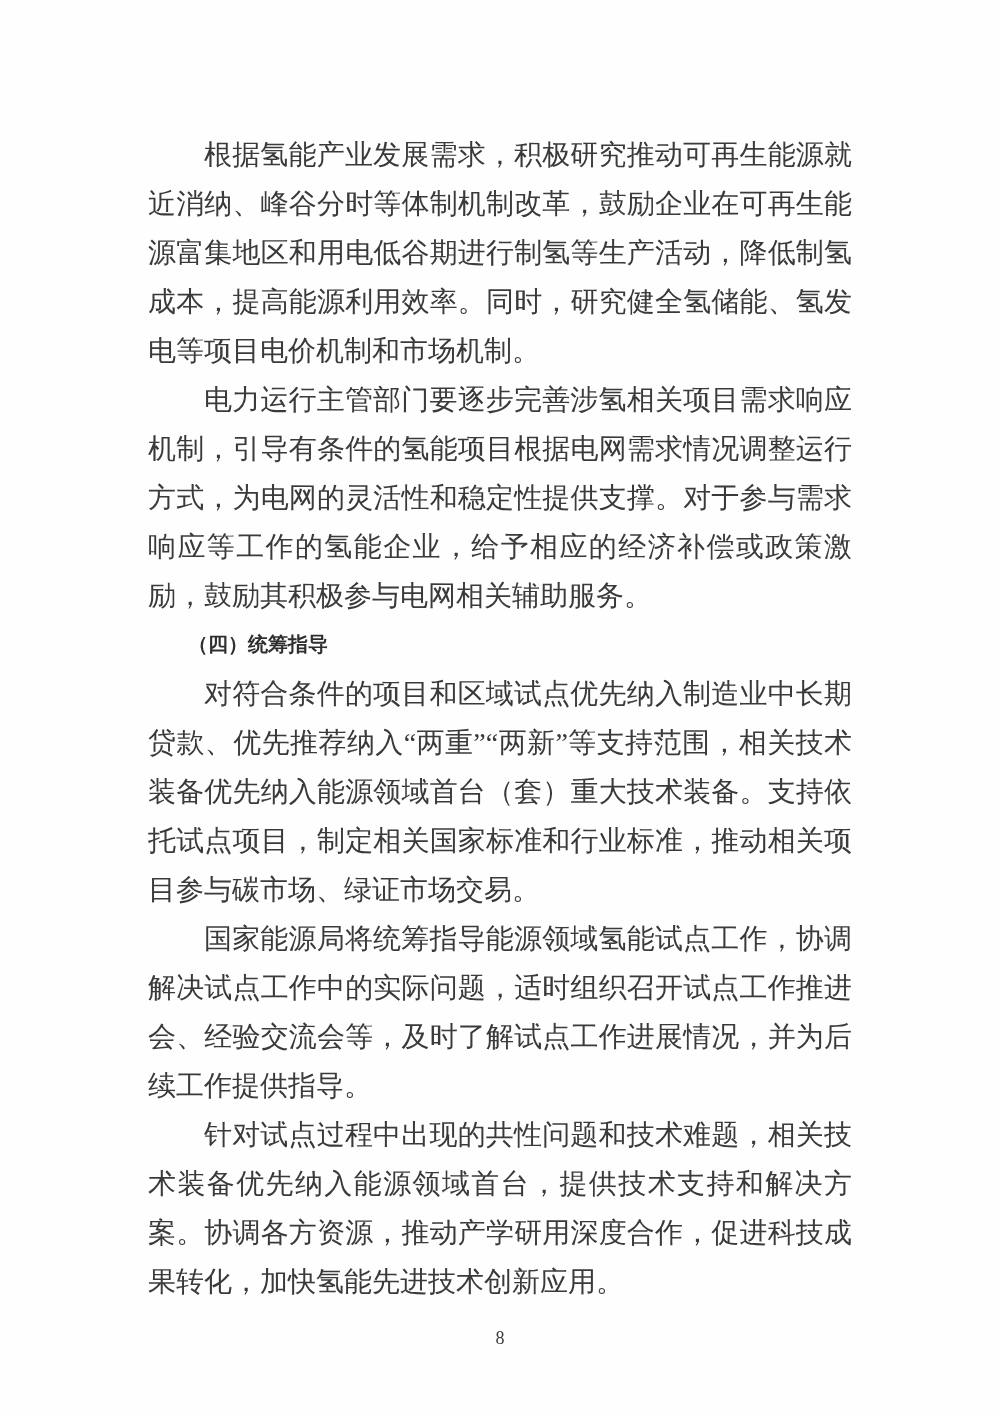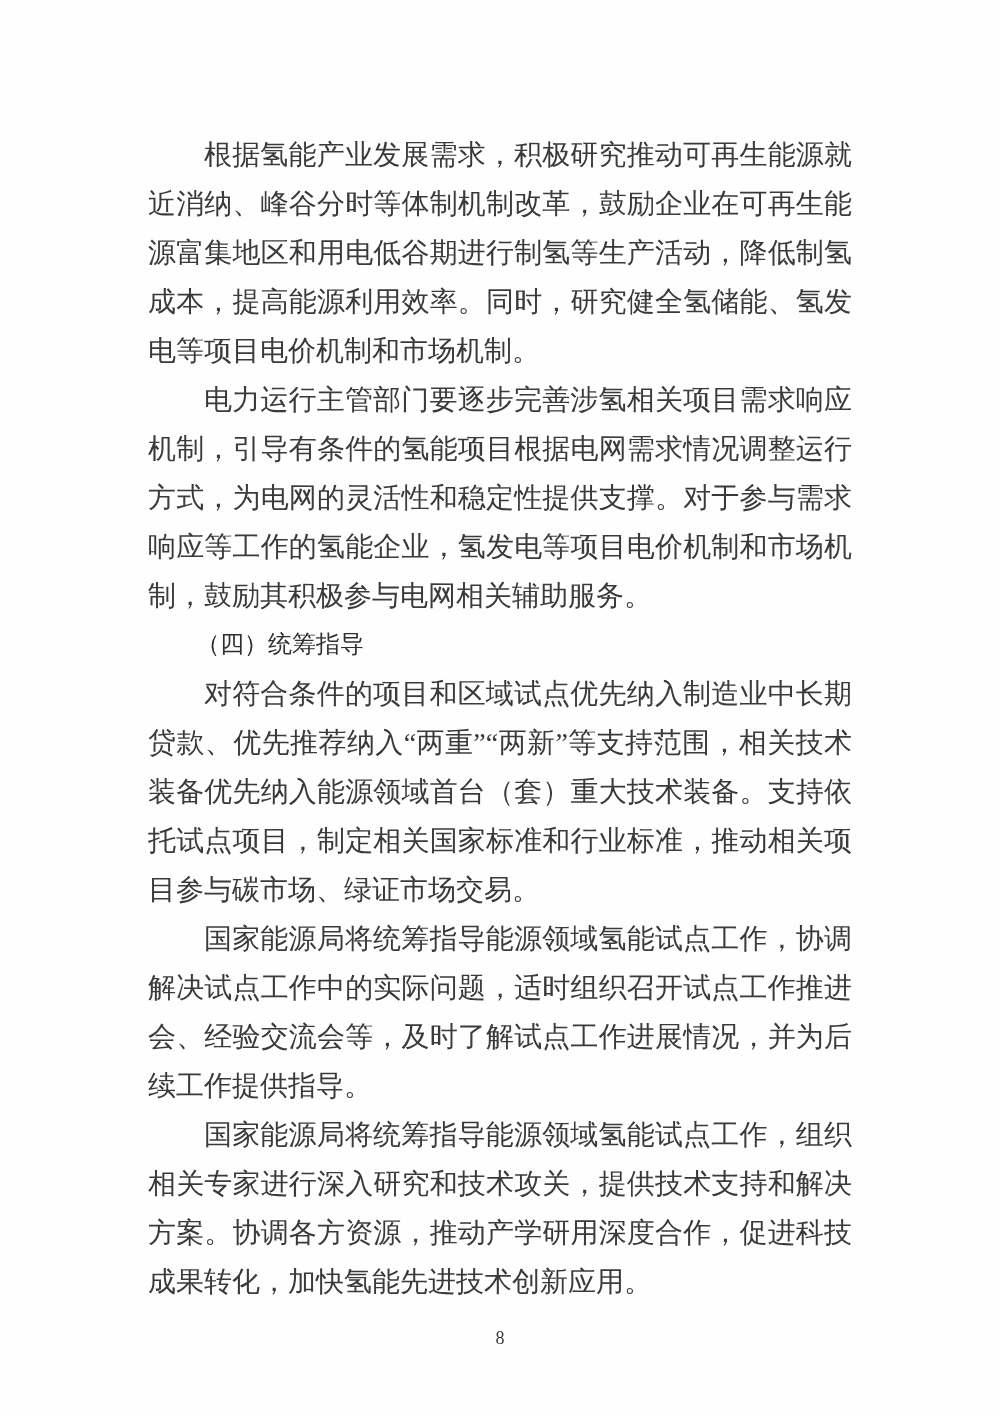--- a/index.html
+++ b/index.html
@@ -29,43 +29,43 @@
   }
   .content p {
     margin: 0;
     padding: 0;
     text-indent: 2em;
   }
   .section-heading {
     margin: 0;
     padding: 0;
     text-indent: 2em;
-    font-size: 24px;
+    font-size: 20px;
     line-height: 49px;
-    font-weight: normal;
+    font-weight: bold;
     color: #2e2e2e;
   }
   .page-number {
     position: absolute;
     left: 0;
     top: 1326px;
     width: 100%;
     text-align: center;
     font-size: 18px;
     line-height: 24px;
     color: #3a3a3a;
     font-family: "Liberation Serif", "DejaVu Serif", serif;
   }
 </style>
 </head>
 <body>
 
 <div class="page">
   <div class="content">
     <p>根据氢能产业发展需求，积极研究推动可再生能源就近消纳、峰谷分时等体制机制改革，鼓励企业在可再生能源富集地区和用电低谷期进行制氢等生产活动，降低制氢成本，提高能源利用效率。同时，研究健全氢储能、氢发电等项目电价机制和市场机制。</p>
-    <p>电力运行主管部门要逐步完善涉氢相关项目需求响应机制，引导有条件的氢能项目根据电网需求情况调整运行方式，为电网的灵活性和稳定性提供支撑。对于参与需求响应等工作的氢能企业，氢发电等项目电价机制和市场机制，鼓励其积极参与电网相关辅助服务。</p>
+    <p>电力运行主管部门要逐步完善涉氢相关项目需求响应机制，引导有条件的氢能项目根据电网需求情况调整运行方式，为电网的灵活性和稳定性提供支撑。对于参与需求响应等工作的氢能企业，给予相应的经济补偿或政策激励，鼓励其积极参与电网相关辅助服务。</p>
     <h2 class="section-heading">（四）统筹指导</h2>
     <p>对符合条件的项目和区域试点优先纳入制造业中长期贷款、优先推荐纳入“两重”“两新”等支持范围，相关技术装备优先纳入能源领域首台（套）重大技术装备。支持依托试点项目，制定相关国家标准和行业标准，推动相关项目参与碳市场、绿证市场交易。</p>
     <p>国家能源局将统筹指导能源领域氢能试点工作，协调解决试点工作中的实际问题，适时组织召开试点工作推进会、经验交流会等，及时了解试点工作进展情况，并为后续工作提供指导。</p>
-    <p>国家能源局将统筹指导能源领域氢能试点工作，组织相关专家进行深入研究和技术攻关，提供技术支持和解决方案。协调各方资源，推动产学研用深度合作，促进科技成果转化，加快氢能先进技术创新应用。</p>
+    <p>针对试点过程中出现的共性问题和技术难题，相关技术装备优先纳入能源领域首台，提供技术支持和解决方案。协调各方资源，推动产学研用深度合作，促进科技成果转化，加快氢能先进技术创新应用。</p>
   </div>
   <div class="page-number">8</div>
 </div>
 
 </body></html>

